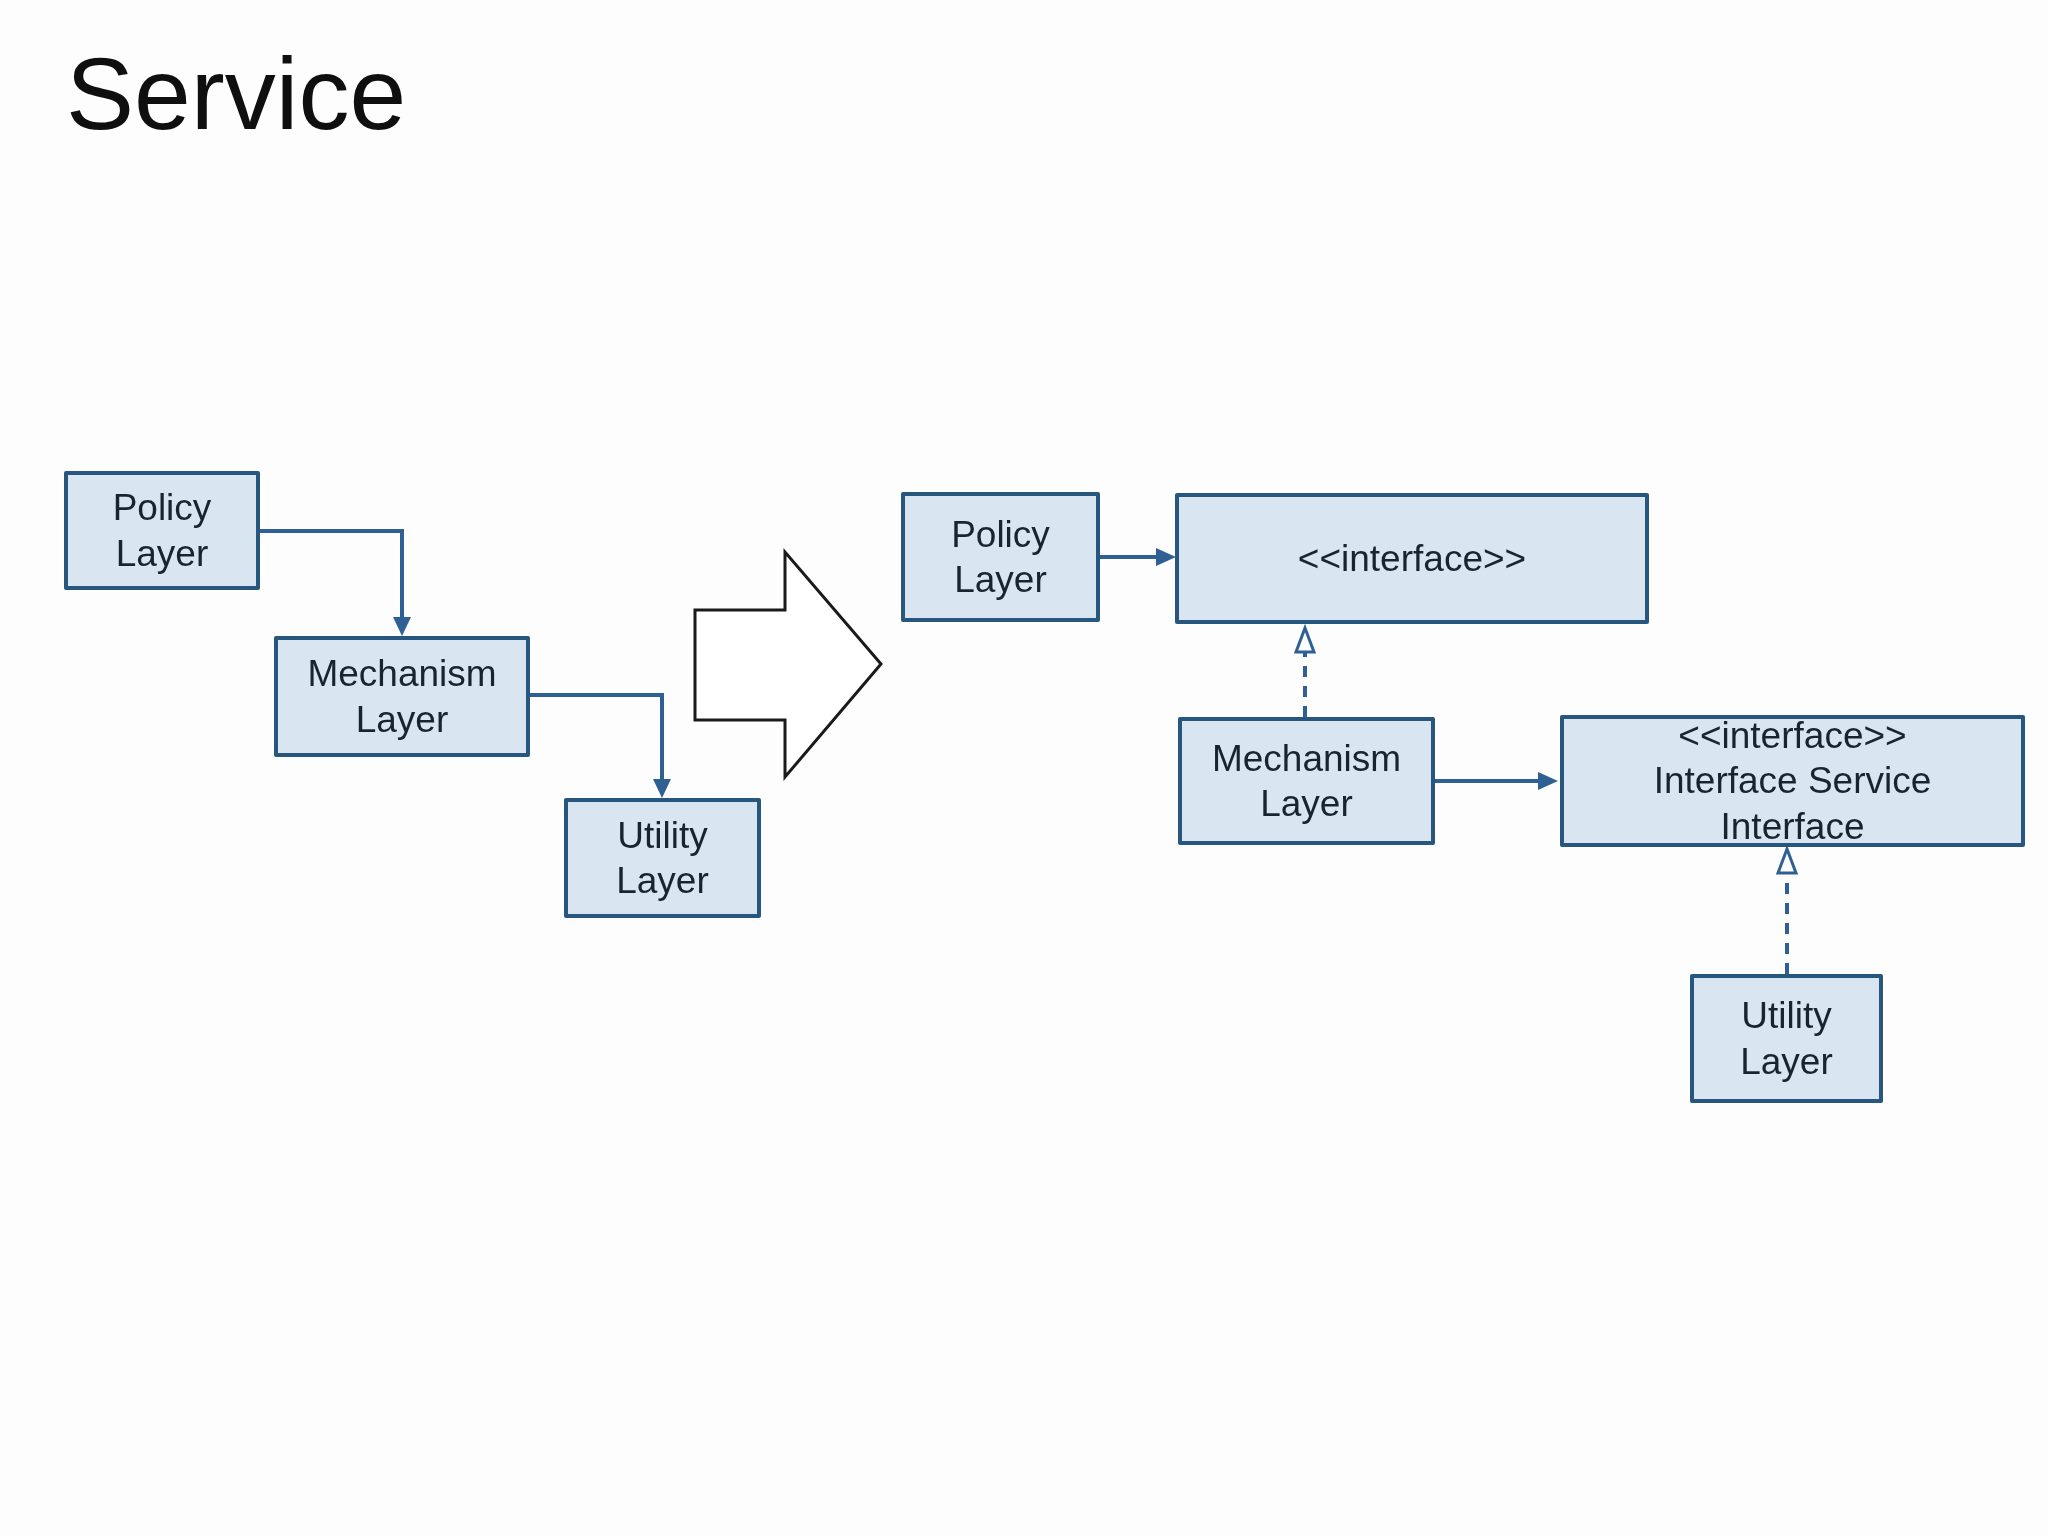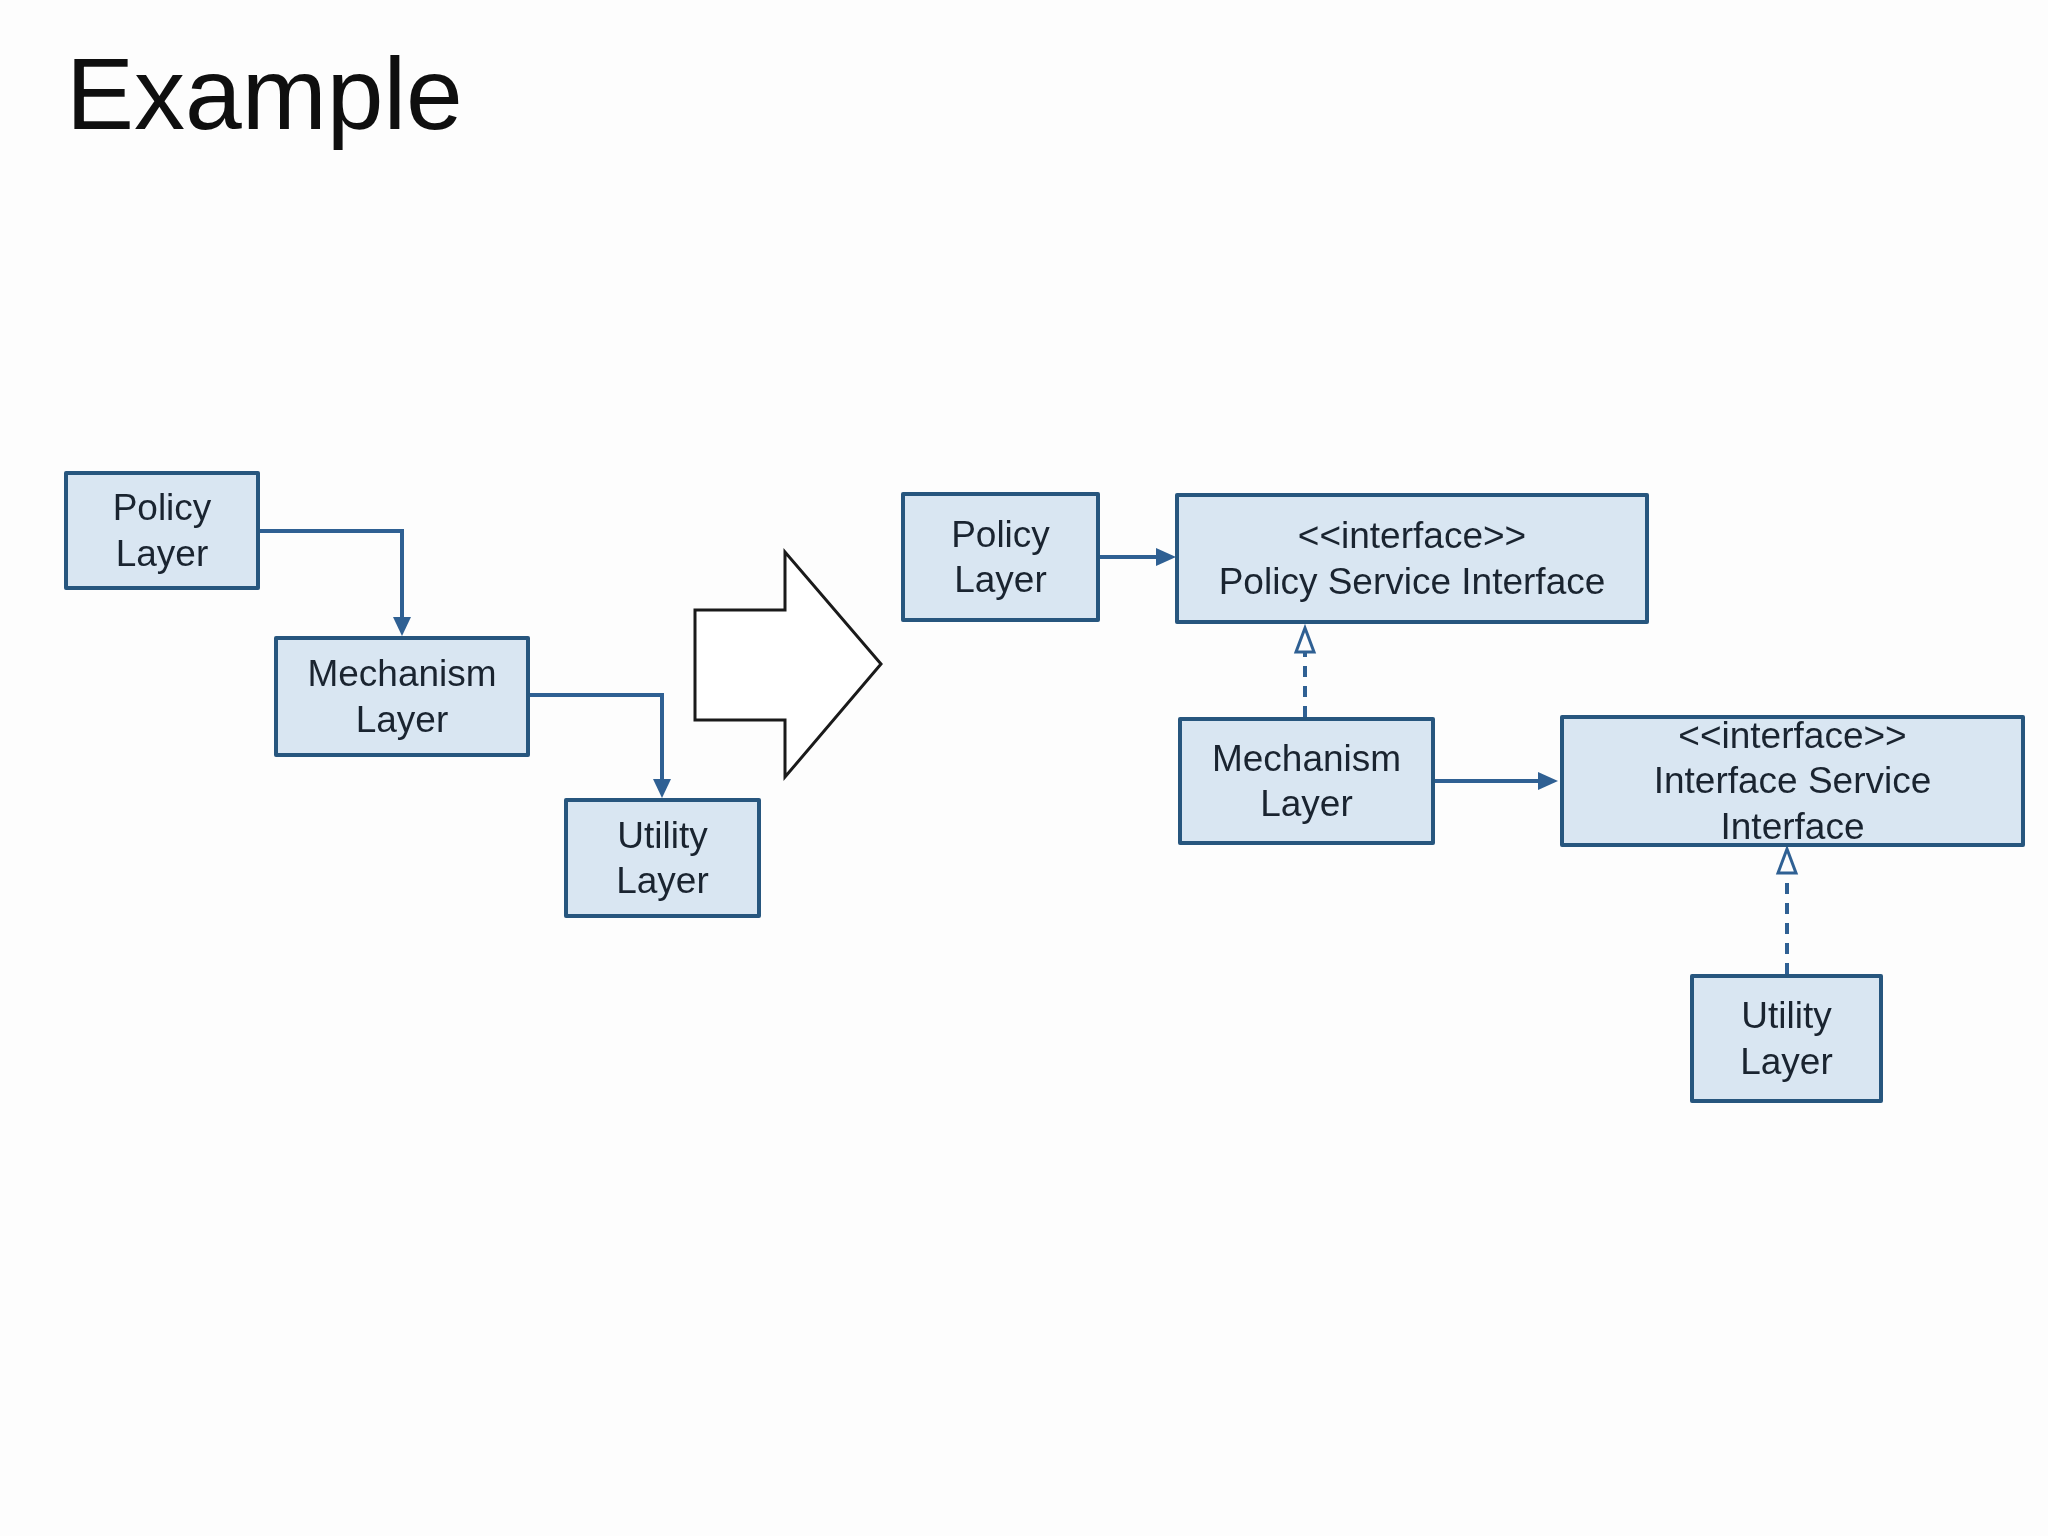--- a/index.html
+++ b/index.html
@@ -44,21 +44,21 @@
     color:var(--box-text);
     font-size:37px;line-height:1.22;
   }
   .uml-box span{display:block;}
 </style>
 </head>
 <body>
 
 <div class="slide">
 
-  <div class="slide-title">Example</div>
+  <div class="slide-title">Service</div>
 
   <svg class="conn-layer" viewBox="0 0 2048 1536">
 
     <g>
       <path class="conn" d="M258,531 L402,531 L402,618"></path>
       <polygon class="head" points="402,636 393,617 411,617"></polygon>
     </g>
 
     <g>
       <path class="conn" d="M528,695 L662,695 L662,780"></path>
@@ -105,21 +105,20 @@
     <span>Layer</span>
   </div>
 
   <div class="uml-box" style="left:901px;top:492px;width:199px;height:130px;">
     <span>Policy</span>
     <span>Layer</span>
   </div>
 
   <div class="uml-box" style="left:1175px;top:493px;width:474px;height:131px;">
     <span>&lt;&lt;interface&gt;&gt;</span>
-    <span>Policy Service Interface</span>
   </div>
 
   <div class="uml-box" style="left:1178px;top:717px;width:257px;height:128px;">
     <span>Mechanism</span>
     <span>Layer</span>
   </div>
 
   <div class="uml-box" style="left:1560px;top:715px;width:465px;height:132px;">
     <span>&lt;&lt;interface&gt;&gt;</span>
     <span style="max-width:430px;">Interface Service Interface</span>

